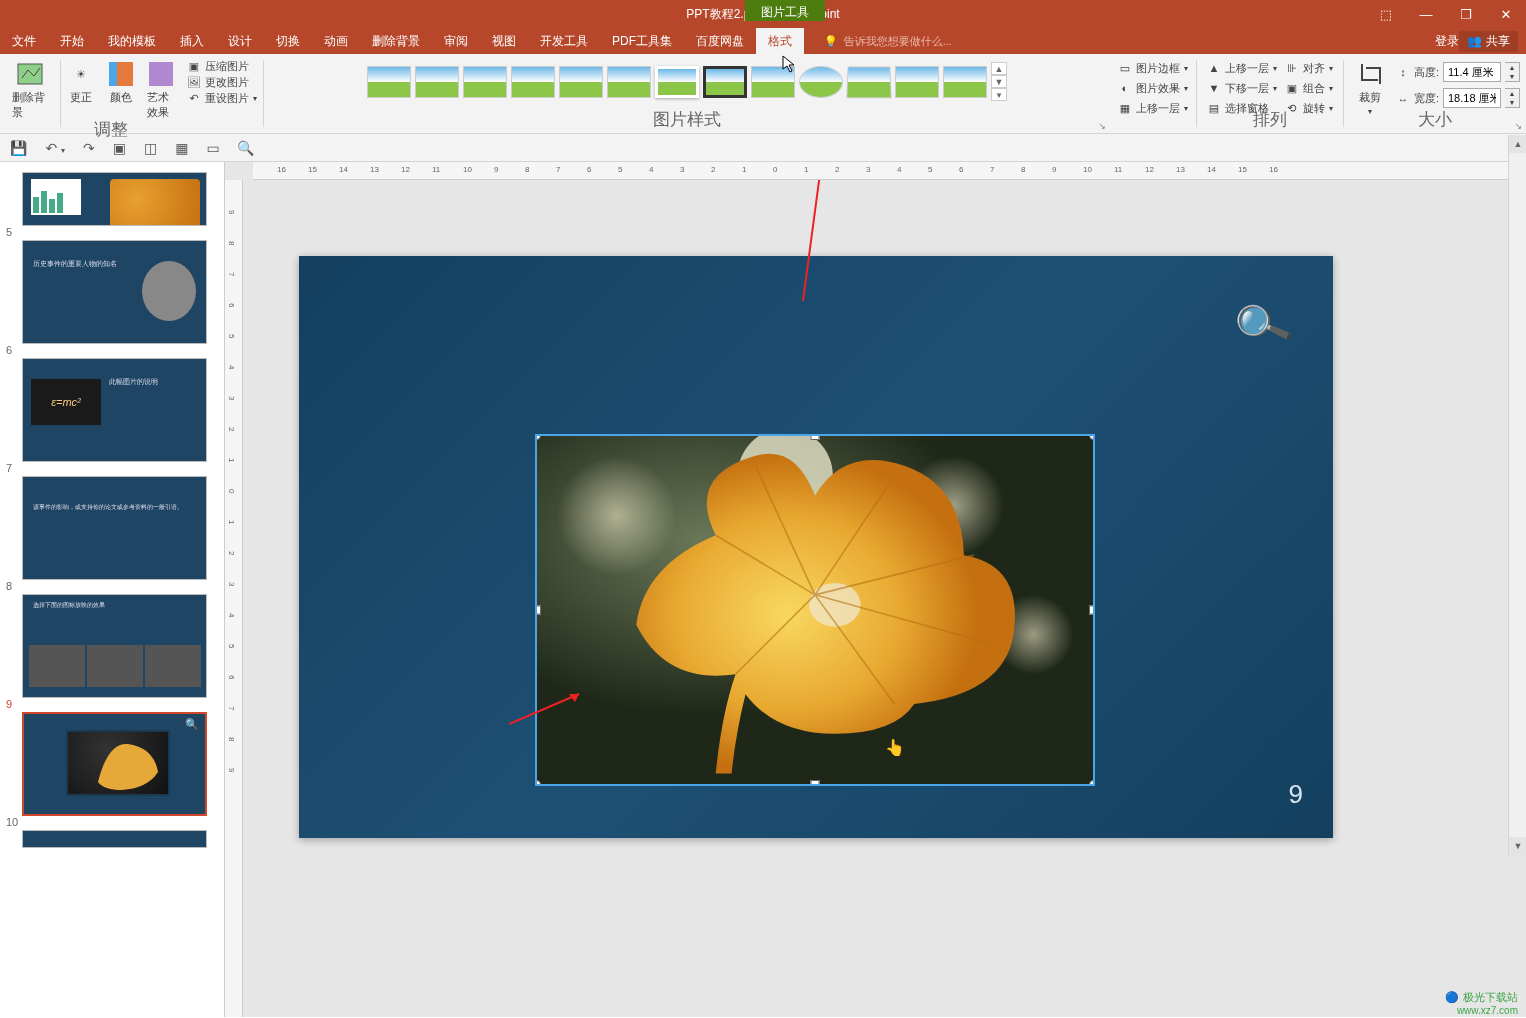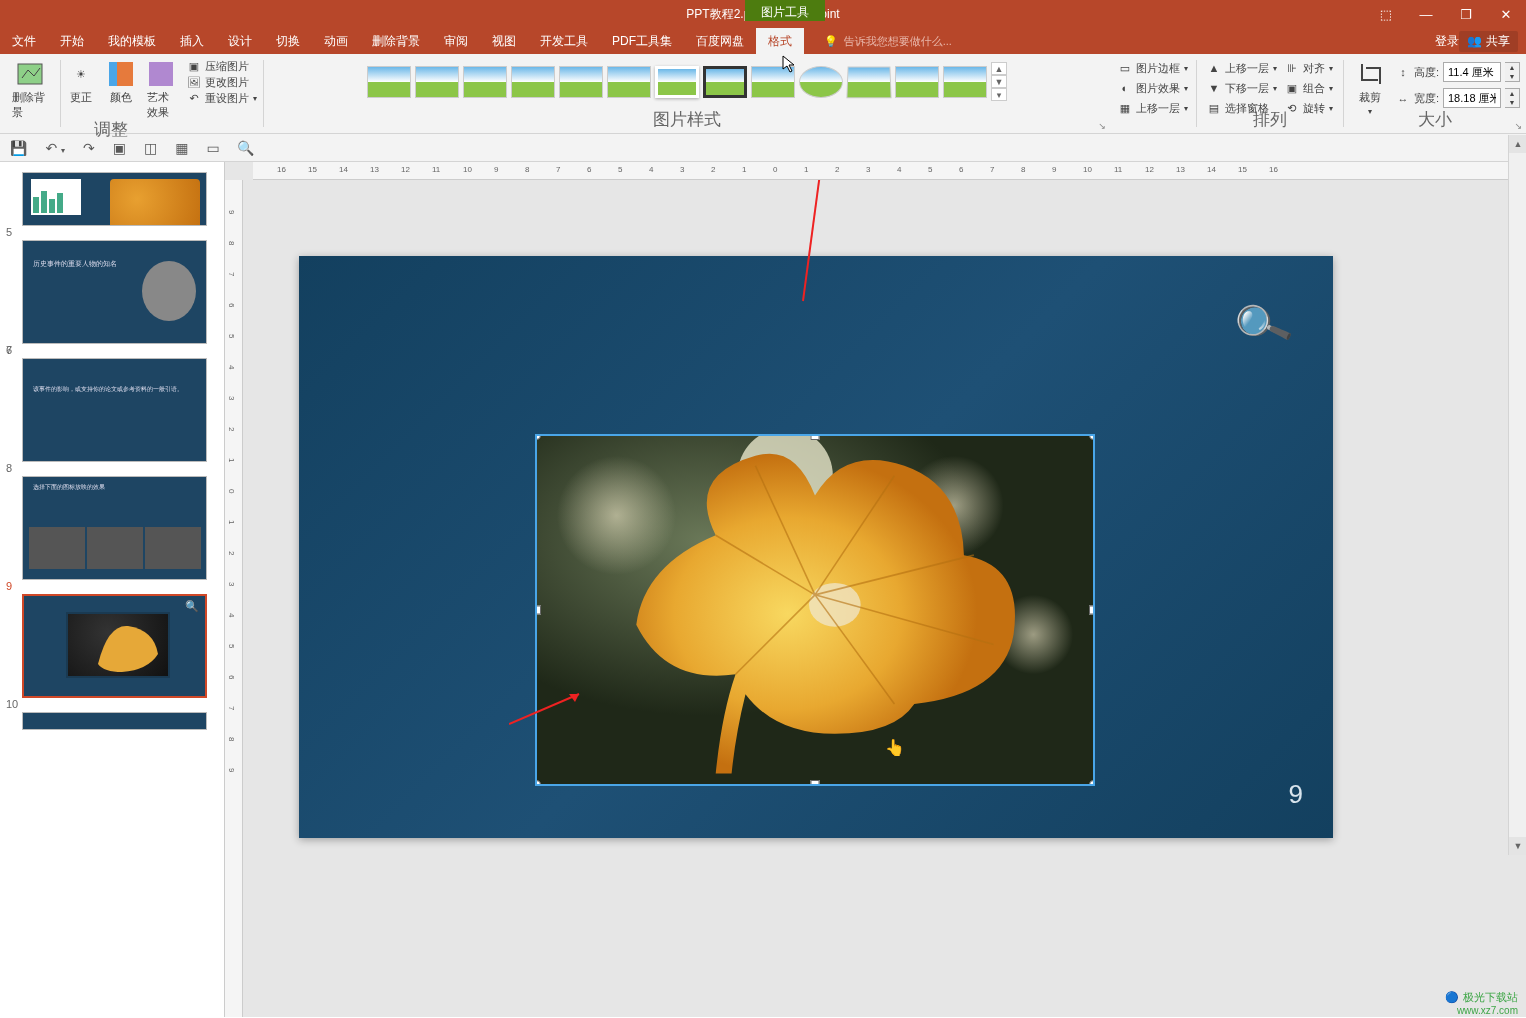--- a/index.html
+++ b/index.html
@@ -386,20 +386,24 @@
     </div>
     <div class="slide-thumb">
       <span class="slide-num">5</span>
       <div class="slide-img">
         <div class="th-text-sm">历史事件的重要人物的知名</div>
         <div class="th-einstein"></div>
       </div>
     </div>
     <div class="slide-thumb">
       <span class="slide-num">6</span>
+      <div class="slide-img">
+        <div class="th-emc">ε=mc²</div>
+        <div class="th-text-sm" style="left:86px;top:18px">此幅图片的说明</div>
+      </div>
     </div>
     <div class="slide-thumb">
       <span class="slide-num">7</span>
       <div class="slide-img">
         <div class="th-text-sm" style="top:26px;font-size:6px;width:150px">该事件的影响，或支持你的论文或参考资料的一般引语。</div>
       </div>
     </div>
     <div class="slide-thumb">
       <span class="slide-num">8</span>
       <div class="slide-img">

